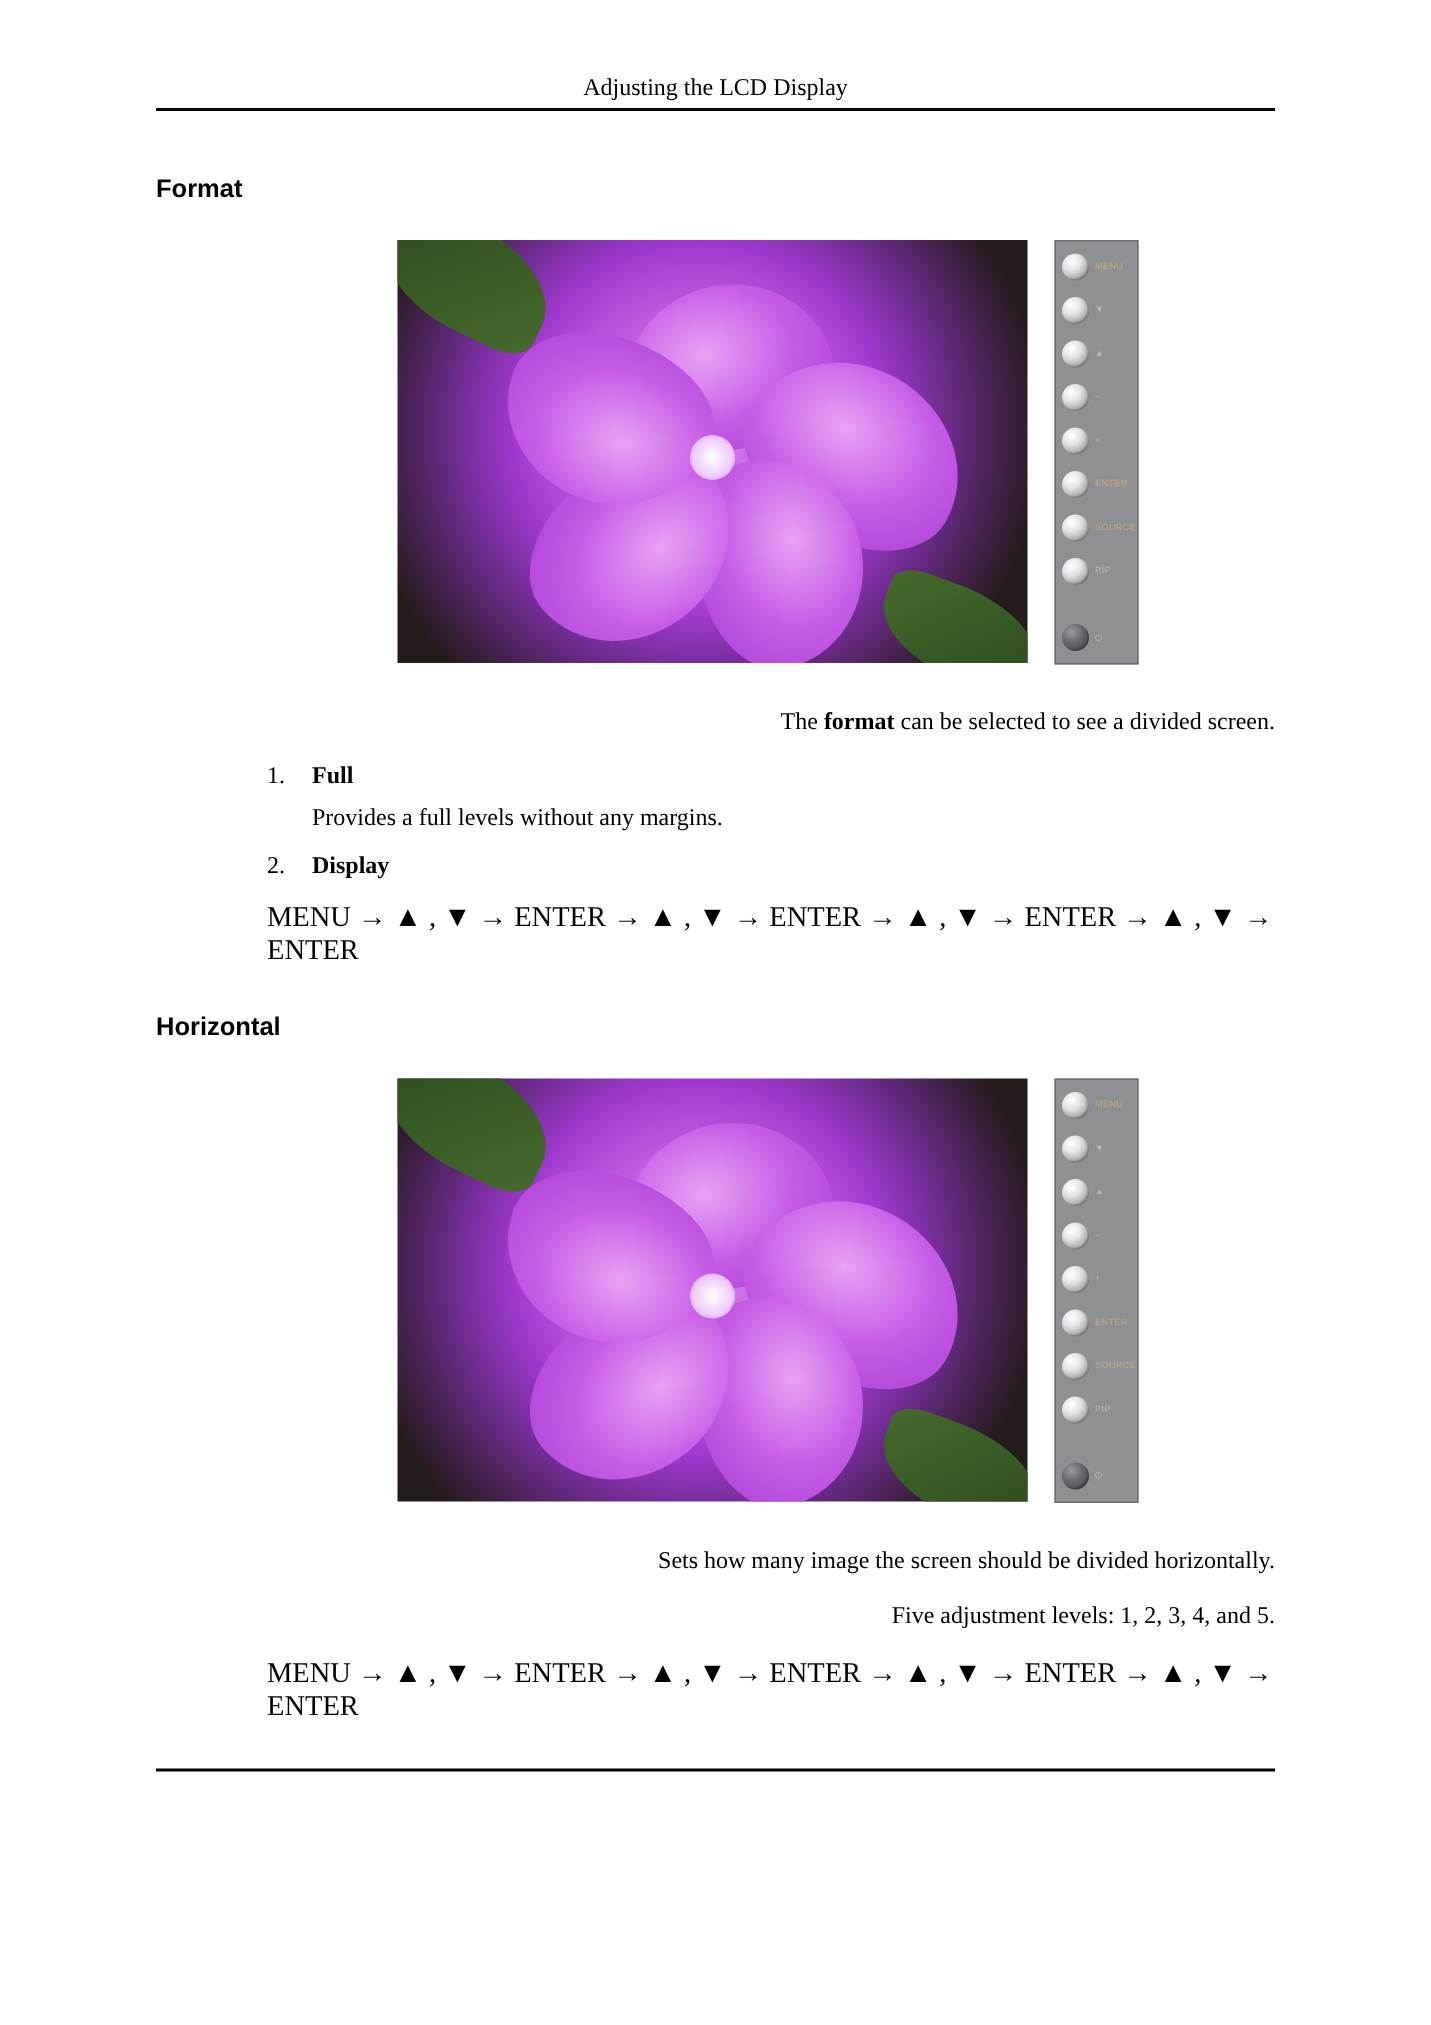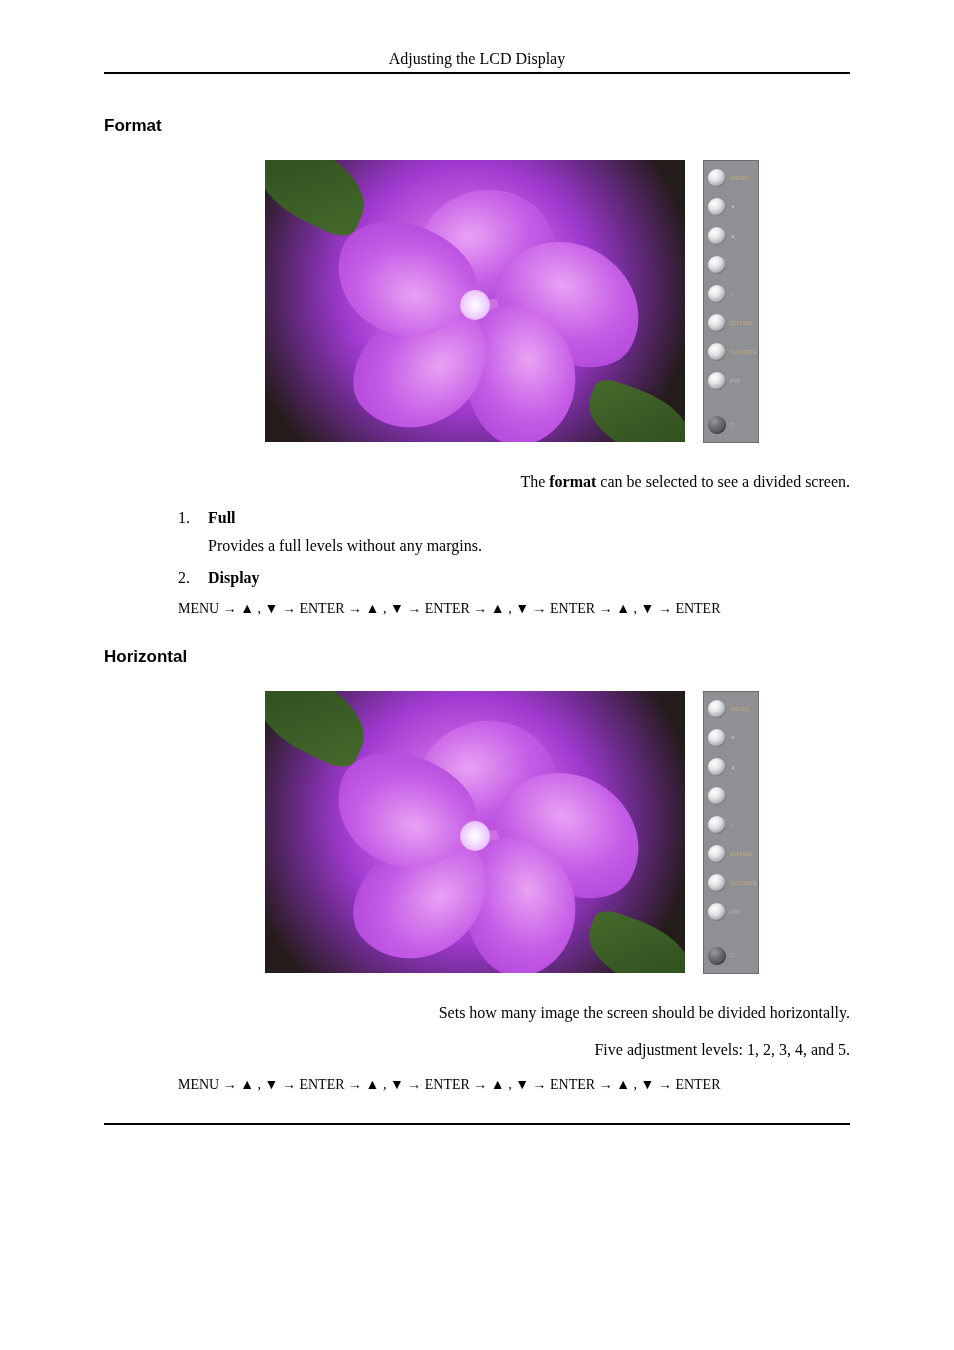--- a/index.html
+++ b/index.html
@@ -97,21 +97,21 @@
 
   .body-text {
     padding-left: 74px;
   }
   .para { margin: 6px 0 16px 0; line-height: 1.35; text-align: right; }
   .ol { list-style: none; margin: 0 0 14px 0; }
   .ol li { margin-bottom: 14px; }
   .ol-num { display: inline-block; width: 30px; }
   .ol-label { font-weight: bold; }
   .ol-desc { margin: 10px 0 0 30px; }
-  .menu-line { margin: 10px 0 30px 0; font-size: 14px; }
+  .menu-line { margin: 10px 0 30px 0; font-size: 19px; }
 
   .bottom-hr {
     border: none; border-top: 2px solid #000;
     margin-top: 28px;
   }
 </style>
 </head>
 <body>
 
 <div class="page-header">Adjusting the LCD Display</div>

